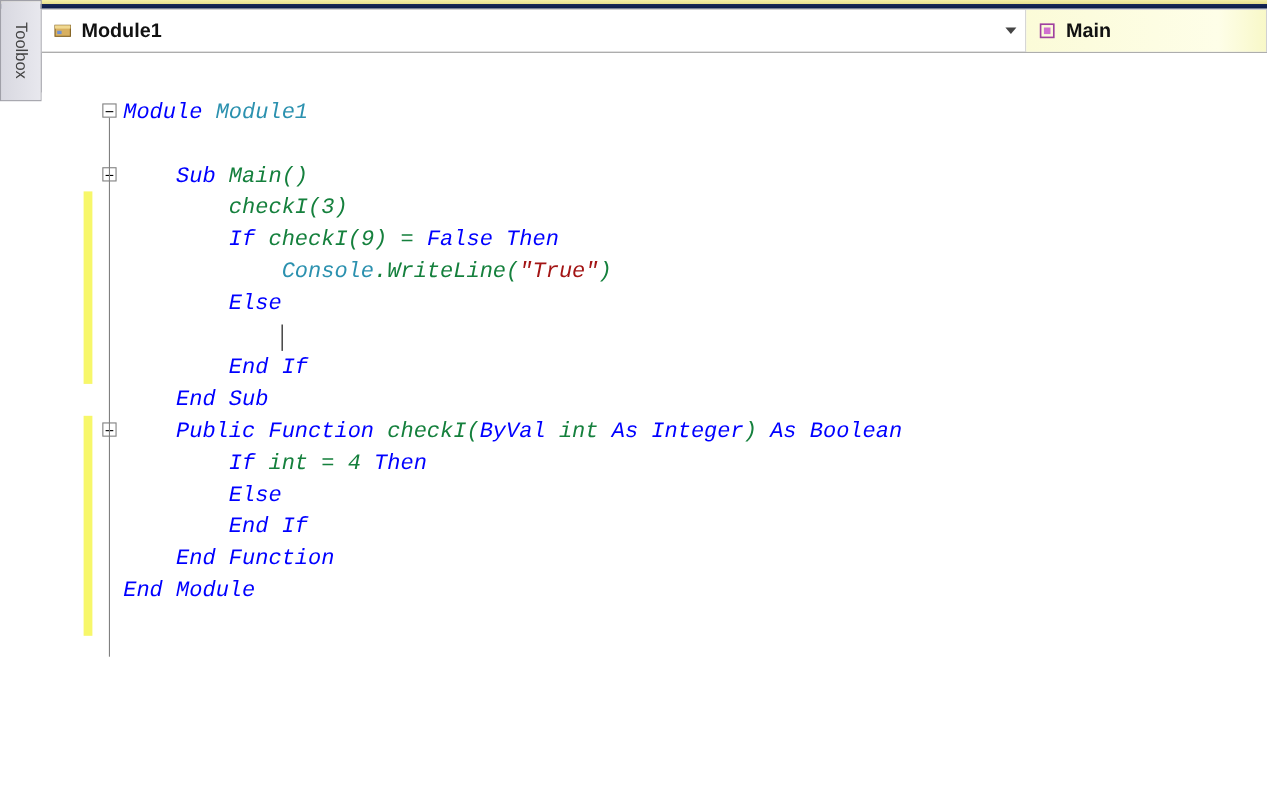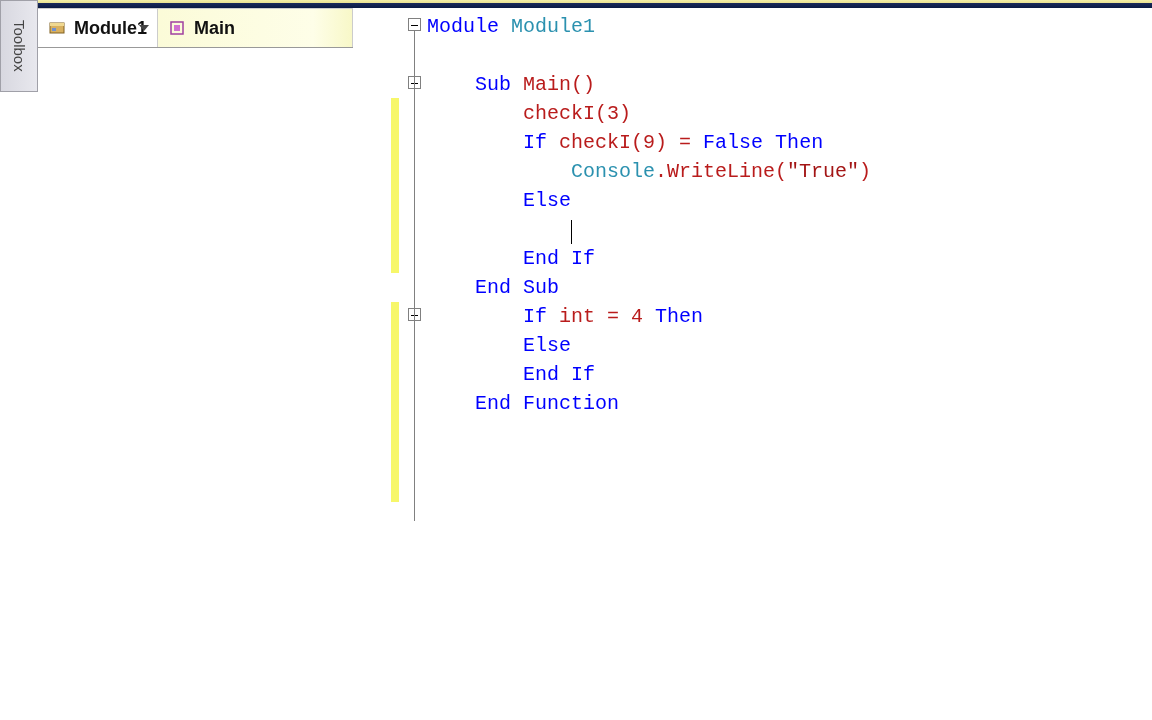--- a/index.html
+++ b/index.html
@@ -35,21 +35,22 @@
     writing-mode: vertical-rl;
     cursor: pointer;
   }
   .editor-area {
     position: absolute;
     left: 38px;
     top: 8px;
     right: 0;
     bottom: 0;
     display: flex;
-    flex-direction: row;
+    flex-direction: column;
+    gap: 36px;
   }
   .dropdown-row {
     display: flex;
     height: 40px;
     border-top: 1px solid #ccc;
     border-bottom: 1px solid #999;
     background: #fff;
   }
   .dropdown {
     display: flex;
@@ -57,21 +58,21 @@
     padding: 0 10px;
     border-right: 1px solid #ccc;
     font-family: 'Segoe UI', Tahoma, sans-serif;
     font-size: 18px;
     color: #111;
     font-weight: bold;
     cursor: pointer;
     position: relative;
   }
   .dropdown.left { flex: 1; }
-  .dropdown.right { width: 195px; background: linear-gradient(to right,#fbfbd8 0%, #fefee8 80%,#f8f8c8 100%);}
+  .dropdown.right { width: 219px; background: linear-gradient(to right,#fbfbd8 0%, #fefee8 80%,#f8f8c8 100%);}
   .combo-icon {
     width: 18px; height:18px; margin-right:8px;
     display:inline-flex;align-items:center;justify-content:center;
   }
   .chevron {
     position: absolute; right: 8px;
     width:0;height:0;border-left:5px solid transparent;border-right:5px solid transparent;border-top:6px solid #444;
   }
   .code-area {
     flex:1;
@@ -87,20 +88,21 @@
   .code-lines { 
     flex:1; 
     padding-top:4px;
     position:relative;
   }
   .line {
     height:29px;
     line-height:29px;
     white-space:pre;
     position:relative;
+    font-style:italic;
   }
   .outline-box {
     position:absolute;
     left:55px;
     width:13px;height:13px;
     border:1px solid #808080;
     background:#fff;
     display:flex;align-items:center;justify-content:center;
     cursor:pointer;
   }
@@ -117,21 +119,21 @@
   }
   .change-bar{
     position:absolute;
     left:38px;
     width:8px;
     background:#f7f76a;
   }
   .kw { color:#0000ff; }
   .typ{ color:#2b91af; }
   .str{ color:#a31515; }
-  .plain{ color:#b91c1c; }
+  .plain{ color:#15803d; }
   .cursor{
     display:inline-block;width:1px;height:24px;background:#000;vertical-align:middle;position:relative;top:2px;
   }
 </style>
 </head>
 <body>
 
 <div class="top-strip"></div>
 
 <div class="toolbox-tab">
@@ -179,20 +181,22 @@
       <div class="line">  <span class="kw">Module</span> <span class="typ">Module1</span></div>
       <div class="line"></div>
       <div class="line">      <span class="kw">Sub</span> <span class="plain">Main()</span></div>
       <div class="line">          <span class="plain">checkI(3)</span></div>
       <div class="line">          <span class="kw">If</span> <span class="plain">checkI(9) = </span><span class="kw">False Then</span></div>
       <div class="line">              <span class="typ">Console</span><span class="plain">.WriteLine(</span><span class="str">"True"</span><span class="plain">)</span></div>
       <div class="line">          <span class="kw">Else</span></div>
       <div class="line">              <span class="cursor"></span></div>
       <div class="line">          <span class="kw">End If</span></div>
       <div class="line">      <span class="kw">End Sub</span></div>
+      <div class="line">      <span class="kw">Public Function</span><span class="plain"> checkI(</span><span class="kw">ByVal</span><span class="plain"> int </span><span class="kw">As Integer</span><span class="plain">) </span><span class="kw">As Boolean</span></div>
       <div class="line">          <span class="kw">If</span><span class="plain"> int = 4 </span><span class="kw">Then</span></div>
       <div class="line">          <span class="kw">Else</span></div>
       <div class="line">          <span class="kw">End If</span></div>
       <div class="line">      <span class="kw">End Function</span></div>
+      <div class="line">  <span class="kw">End Module</span></div>
     </div>
   </div>
 
 </div>
 
 </body></html>

